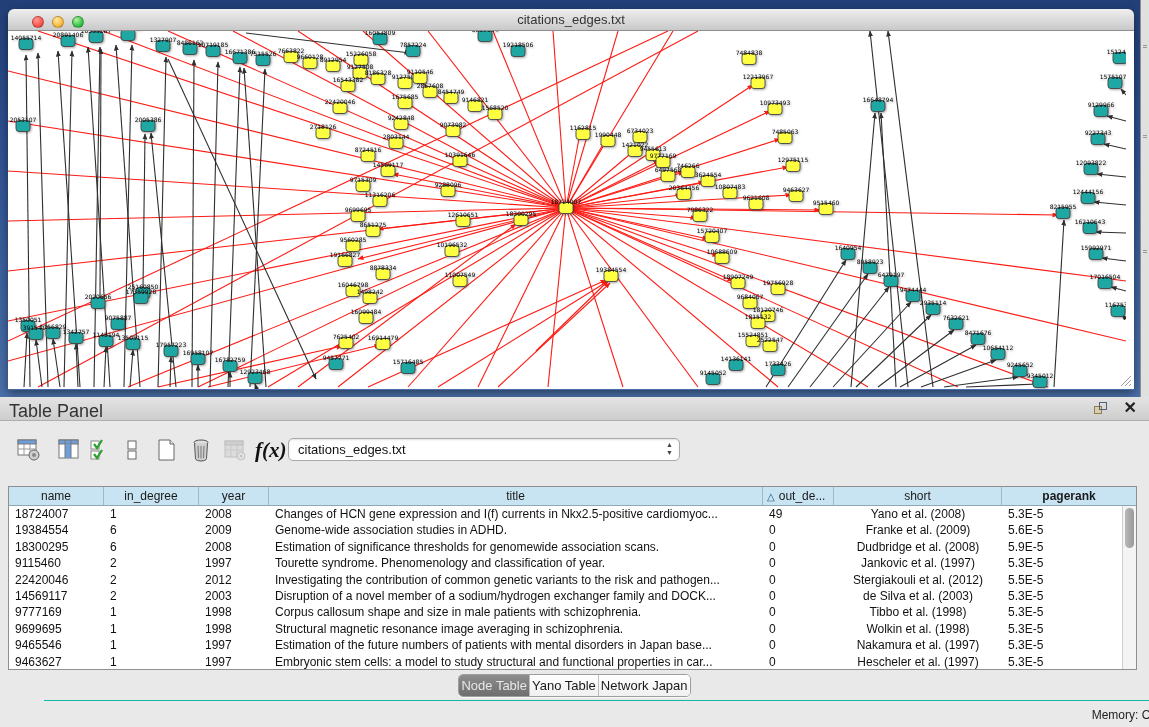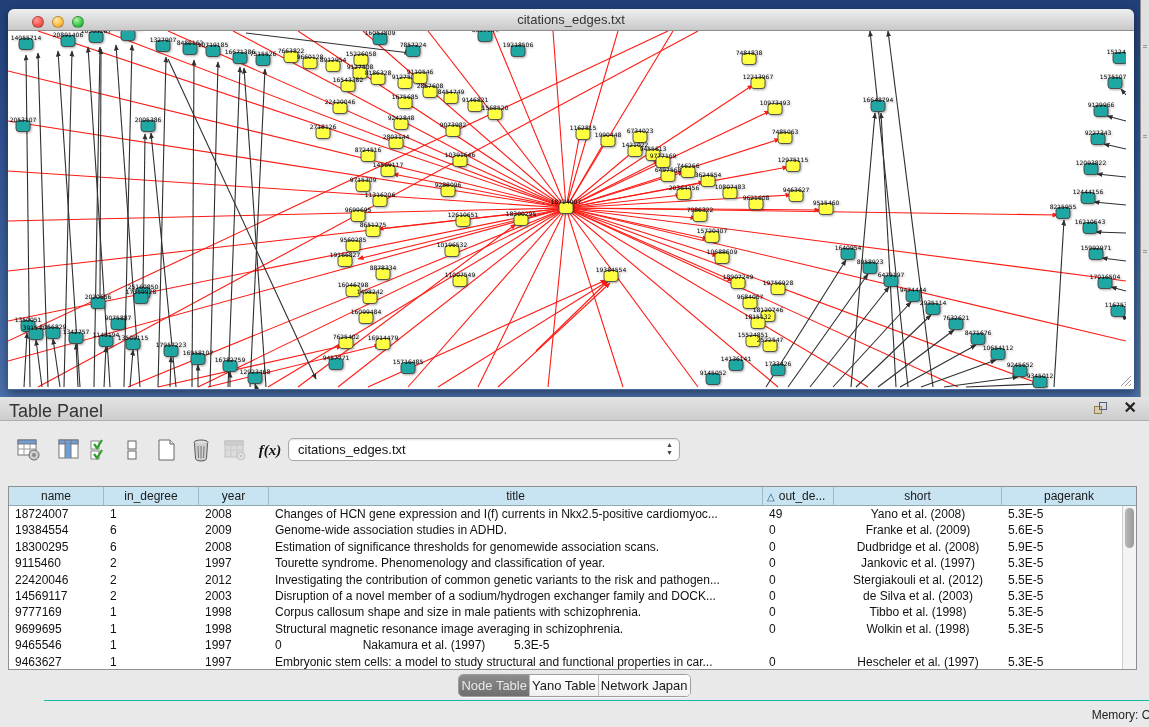--- a/index.html
+++ b/index.html
@@ -34,21 +34,21 @@
   .panel-titlebar .ptitle { position:absolute; left:9px; top:4px; font-size:18px; color:#333; }
   .float-btn { position:absolute; right:40px; top:5px; width:15px; height:14px; cursor:pointer; }
   .float-btn .sq1 { position:absolute; left:0; top:4px; width:8px; height:8px; border:1px solid #8f7f4f; background:#d9cfae; }
   .float-btn .sq2 { position:absolute; left:5px; top:0; width:8px; height:8px; border:1px solid #55617a; background:transparent; }
   .close-btn { position:absolute; right:12px; top:2px; font-size:16px; font-weight:bold; color:#222; cursor:pointer; line-height:18px; }
 
   .toolbar { position:absolute; left:0; top:24px; width:100%; height:60px; }
   .tbtn { position:absolute; top:14px; width:30px; height:30px; border:none; background:transparent; cursor:pointer; }
   .tbtn svg { display:block; margin:auto; }
   .tbtn.disabled { opacity:.5; filter:grayscale(1); cursor:default; }
-  .fx { font-family:"Liberation Serif", serif; font-style:italic; font-weight:bold; font-size:15px; color:#111; }
+  .fx { font-family:"Liberation Serif", serif; font-style:italic; font-weight:bold; font-size:21px; color:#111; }
 
   .combo { position:absolute; left:288px; top:17px; width:392px; height:23px; background:#fff;
            border:1px solid #a9a9a9; border-radius:5px; box-shadow:inset 0 1px 2px rgba(0,0,0,.12);
            font-size:13px; color:#111; line-height:21px; padding-left:9px; cursor:pointer; }
   .combo .arrows { position:absolute; right:6px; top:2px; font-size:7px; color:#444; line-height:8px; text-align:center; }
 
   .tablewrap { position:absolute; left:8px; top:89px; width:1129px; height:184px; background:#fff;
                border:1px solid #8f8f8f; }
   .thead { display:flex; height:19px; background:#c8e4f2; border-bottom:1px solid #8fa8b5; font-size:12px; color:#1a1a1a; }
   .th { border-right:1px solid #9fb9c6; display:flex; align-items:center; justify-content:center; overflow:hidden; white-space:nowrap; }
@@ -830,21 +830,21 @@
       <div class="th c-title">
           <span>title</span>
         </div>
       <div class="th c-out" style="justify-content:flex-start;padding-left:4px;">
           <span class="sortglyph">△</span>
           <span>out_de...</span>
         </div>
       <div class="th c-short">
           <span>short</span>
         </div>
-      <div class="th c-pr" style="border-right:none;">
+      <div class="th c-pr" style="border-right:none;font-weight:bold;">
           <span>pagerank</span>
         </div>
     </div>
     <div class="tbody" id="tbody">
         <div class="tr">
           <div class="td c-name">18724007</div>
           <div class="td c-indeg">1</div>
           <div class="td c-year">2008</div>
           <div class="td c-title">Changes of HCN gene expression and I(f) currents in Nkx2.5-positive cardiomyoc...</div>
           <div class="td c-out">49</div>
@@ -911,20 +911,21 @@
           <div class="td c-year">1998</div>
           <div class="td c-title">Structural magnetic resonance image averaging in schizophrenia.</div>
           <div class="td c-out">0</div>
           <div class="td c-short">Wolkin et al. (1998)</div>
           <div class="td c-pr">5.3E-5</div>
         </div>
         <div class="tr">
           <div class="td c-name">9465546</div>
           <div class="td c-indeg">1</div>
           <div class="td c-year">1997</div>
+          <div class="td c-title">Estimation of the future numbers of patients with mental disorders in Japan base...</div>
           <div class="td c-out">0</div>
           <div class="td c-short">Nakamura et al. (1997)</div>
           <div class="td c-pr">5.3E-5</div>
         </div>
         <div class="tr">
           <div class="td c-name">9463627</div>
           <div class="td c-indeg">1</div>
           <div class="td c-year">1997</div>
           <div class="td c-title">Embryonic stem cells: a model to study structural and functional properties in car...</div>
           <div class="td c-out">0</div>

